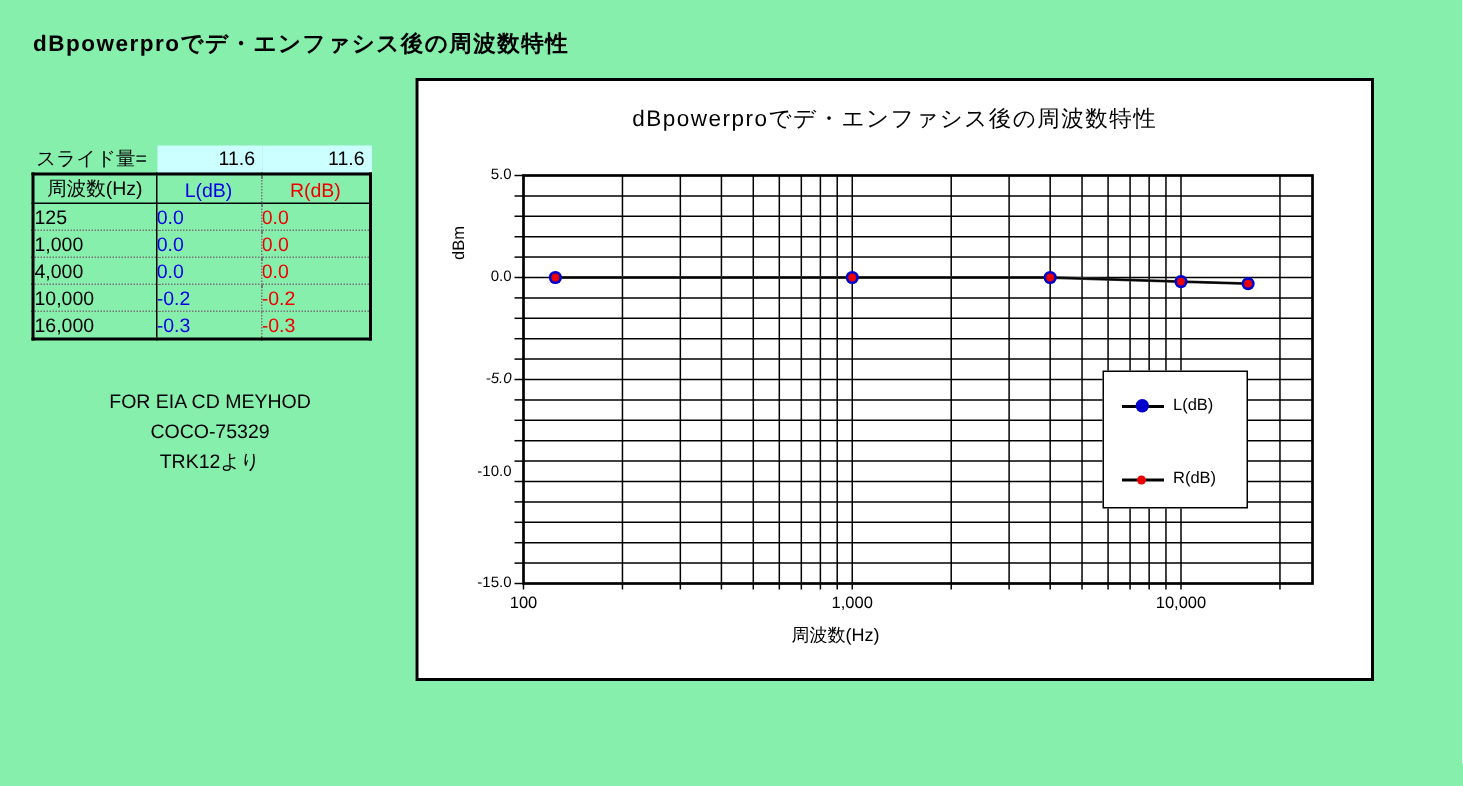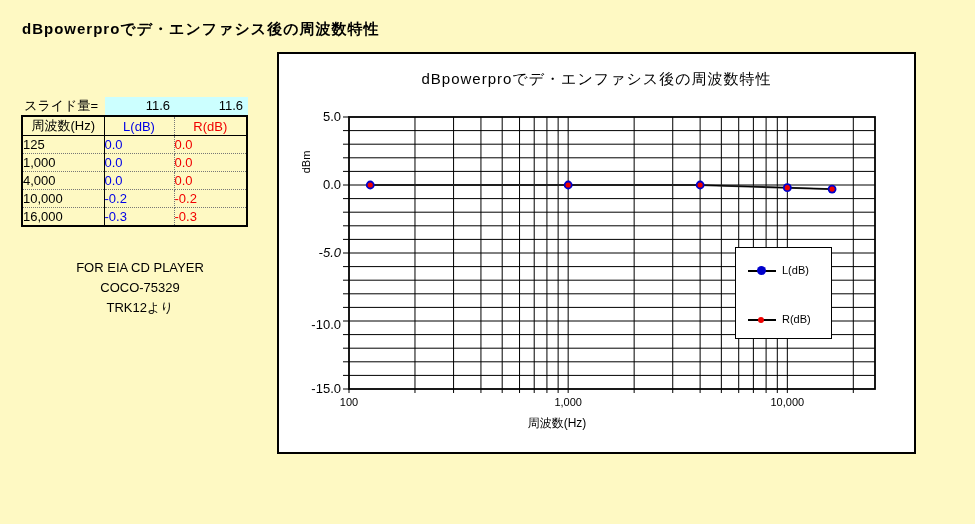--- a/index.html
+++ b/index.html
@@ -1,18 +1,18 @@
 <!DOCTYPE html>
 <html><head>
 <meta charset="utf-8">
 <style>
   * { margin:0; padding:0; box-sizing:border-box; }
   html,body { width:975px; height:524px; background:#fff; overflow:hidden;
               font-family:"Liberation Sans","DejaVu Sans",sans-serif; color:#000; }
-  #page { position:relative; width:975px; height:524px; background:#fef9c3; }
+  #page { position:relative; width:975px; height:524px; background:#86efac; }
 
   .page-title { position:absolute; left:22px; top:20px; font-size:15px; font-weight:bold; letter-spacing:1px; }
 
   
   .slide-row { position:absolute; left:21px; top:97px; display:flex; height:18px; font-size:13px; }
   .slide-row .lab  { width:84px; text-align:right; padding-right:7px; line-height:18px; }
   .slide-row .val  { width:70px; text-align:right; padding-right:5px; line-height:18px; }
   .slide-row .val2 { width:73px; }
 
   table.freq { position:absolute; left:21px; top:115px; border-collapse:collapse; table-layout:fixed;
@@ -29,21 +29,21 @@
   .notes { position:absolute; left:20px; top:258px; width:240px; text-align:center;
            font-size:13px; line-height:20px; }
 
   
   .chart { position:absolute; left:277px; top:52px; width:639px; height:402px;
            background:#fff; border:2px solid #000; }
   .chart-title { position:absolute; left:0; top:16px; width:100%; text-align:center;
                  font-size:15px; letter-spacing:1px; }
   .chart svg { position:absolute; left:0; top:0; }
   .ytick { position:absolute; left:18px; width:44px; height:16px; text-align:right;
-           font-size:13px; line-height:16px; }
+           font-size:10px; line-height:16px; }
   .ylab  { position:absolute; left:11px; top:100px; width:36px; height:16px; font-size:11px;
            text-align:center; transform:rotate(-90deg); transform-origin:center; }
   .xtick { position:absolute; top:341px; width:60px; height:14px; text-align:center;
            font-size:11px; line-height:14px; }
   .xlab  { position:absolute; left:178px; top:361px; width:200px; text-align:center; font-size:12px; }
 
   .legend { position:absolute; left:456px; top:193px; width:97px; height:92px;
             background:#fff; border:1px solid #000; }
   .lg-entry { position:absolute; left:0; width:100%; height:18px; }
   .lg-entry.e0 { top:14px; } .lg-entry.e1 { top:63px; }
@@ -100,21 +100,21 @@
     </tr>
     <tr>
       <td>16,000</td>
       <td class="blue">-0.3</td>
       <td class="red">-0.3</td>
     </tr>
   </tbody>
     </table>
 
   <div class="notes">
-    <div>FOR EIA CD PLAYER</div>
+    <div>FOR EIA CD MEYHOD</div>
     <div>COCO-75329</div>
     <div>TRK12より</div>
   </div>
 
   <div class="chart" id="chart">
     <div class="chart-title">dBpowerproでデ・エンファシス後の周波数特性</div>
 
     <svg id="plot-svg" width="639" height="402">
         <g stroke="#000000" stroke-width="1">
           <line x1="70" y1="321.4" x2="596" y2="321.4"></line>
@@ -209,21 +209,21 @@
         <circle cx="289.16666666666663" cy="131" r="2.6" fill="#EE0000"></circle>
         <circle cx="421.1181480993784" cy="131" r="2.6" fill="#EE0000"></circle>
         <circle cx="508.33333333333326" cy="133.72" r="2.6" fill="#EE0000"></circle>
         <circle cx="553.0696295320902" cy="135.07999999999998" r="2.6" fill="#EE0000"></circle>
       </svg>
 
     <div class="ylab">dBm</div>
     <div class="ytick" style="top: 55px;">5.0</div>
     <div class="ytick" style="top: 123px;">0.0</div>
     <div class="ytick" style="top: 191px; font-style: italic;">-5.0</div>
-    <div class="ytick" style="top: 263px;">-10.0</div>
+    <div class="ytick" style="top: 253px;">-10.0</div>
     <div class="ytick" style="top: 327px;">-15.0</div>
 
     <div class="xtick" style="left: 40px;">100</div>
     <div class="xtick" style="left: 259.167px;">1,000</div>
     <div class="xtick" style="left: 478.333px;">10,000</div>
     <div class="xlab">周波数(Hz)</div>
 
     <div class="legend">
       <div class="lg-entry e0">
         <div class="lg-line"></div>

